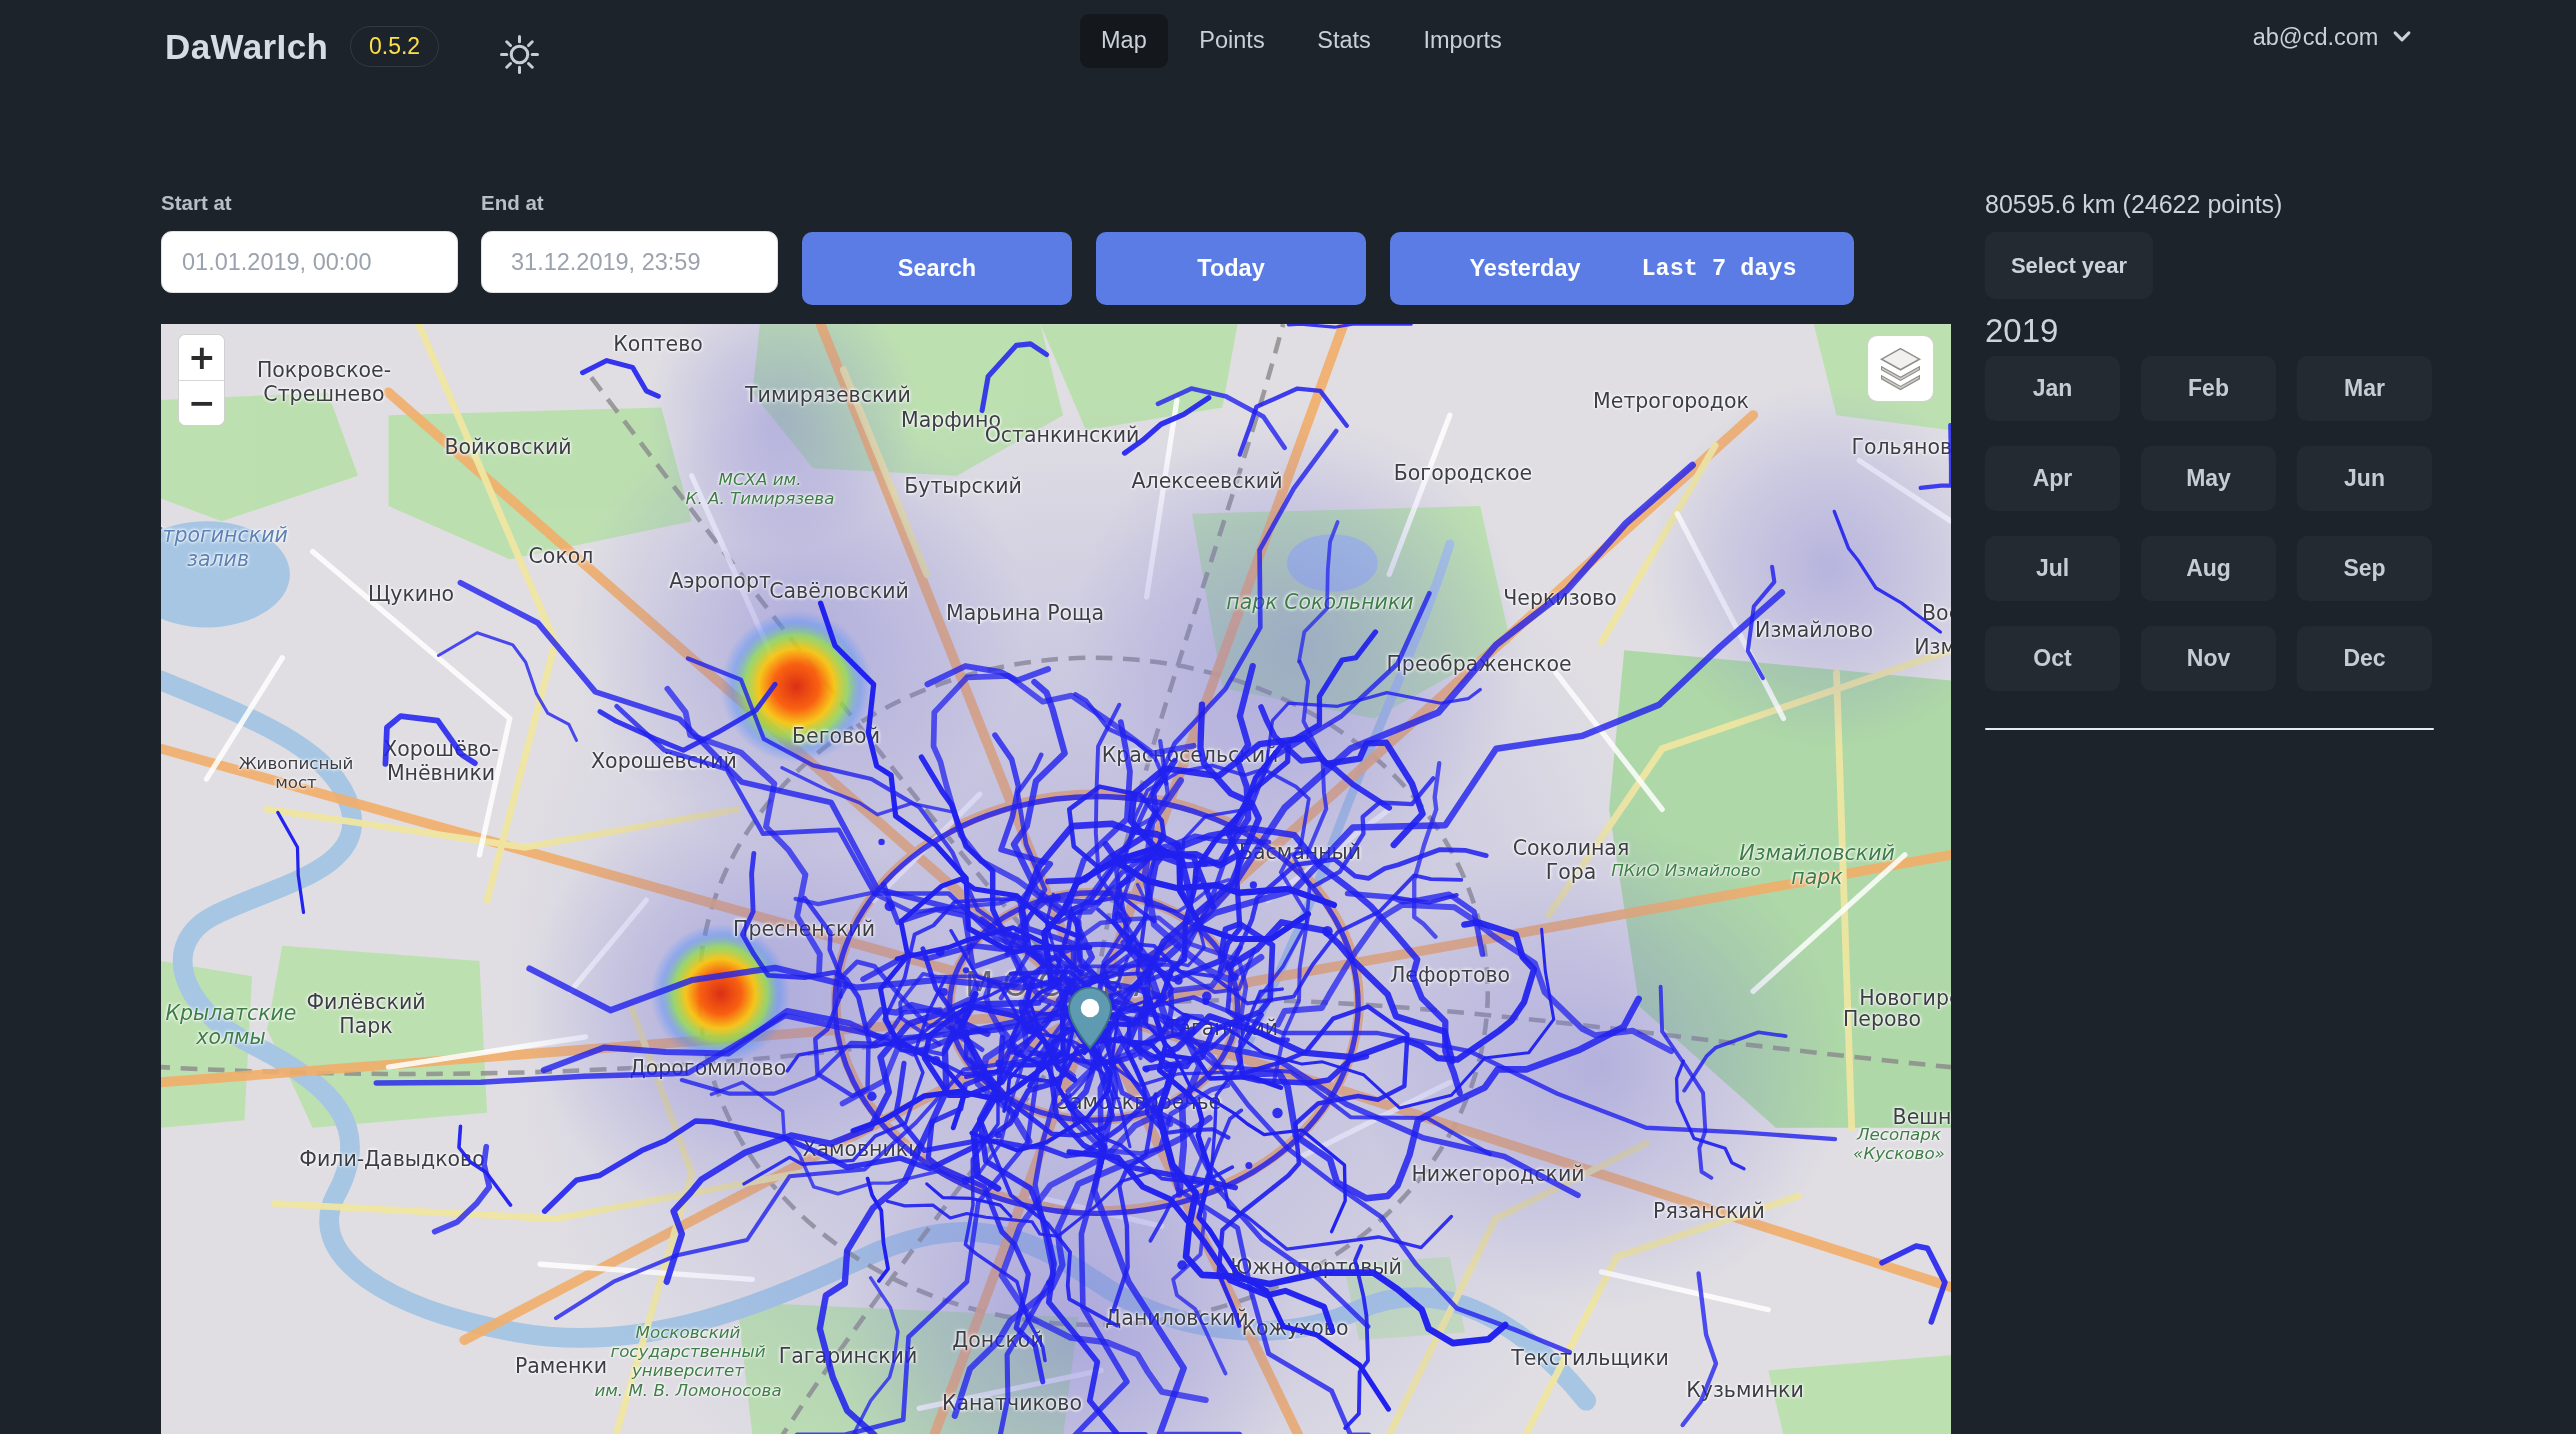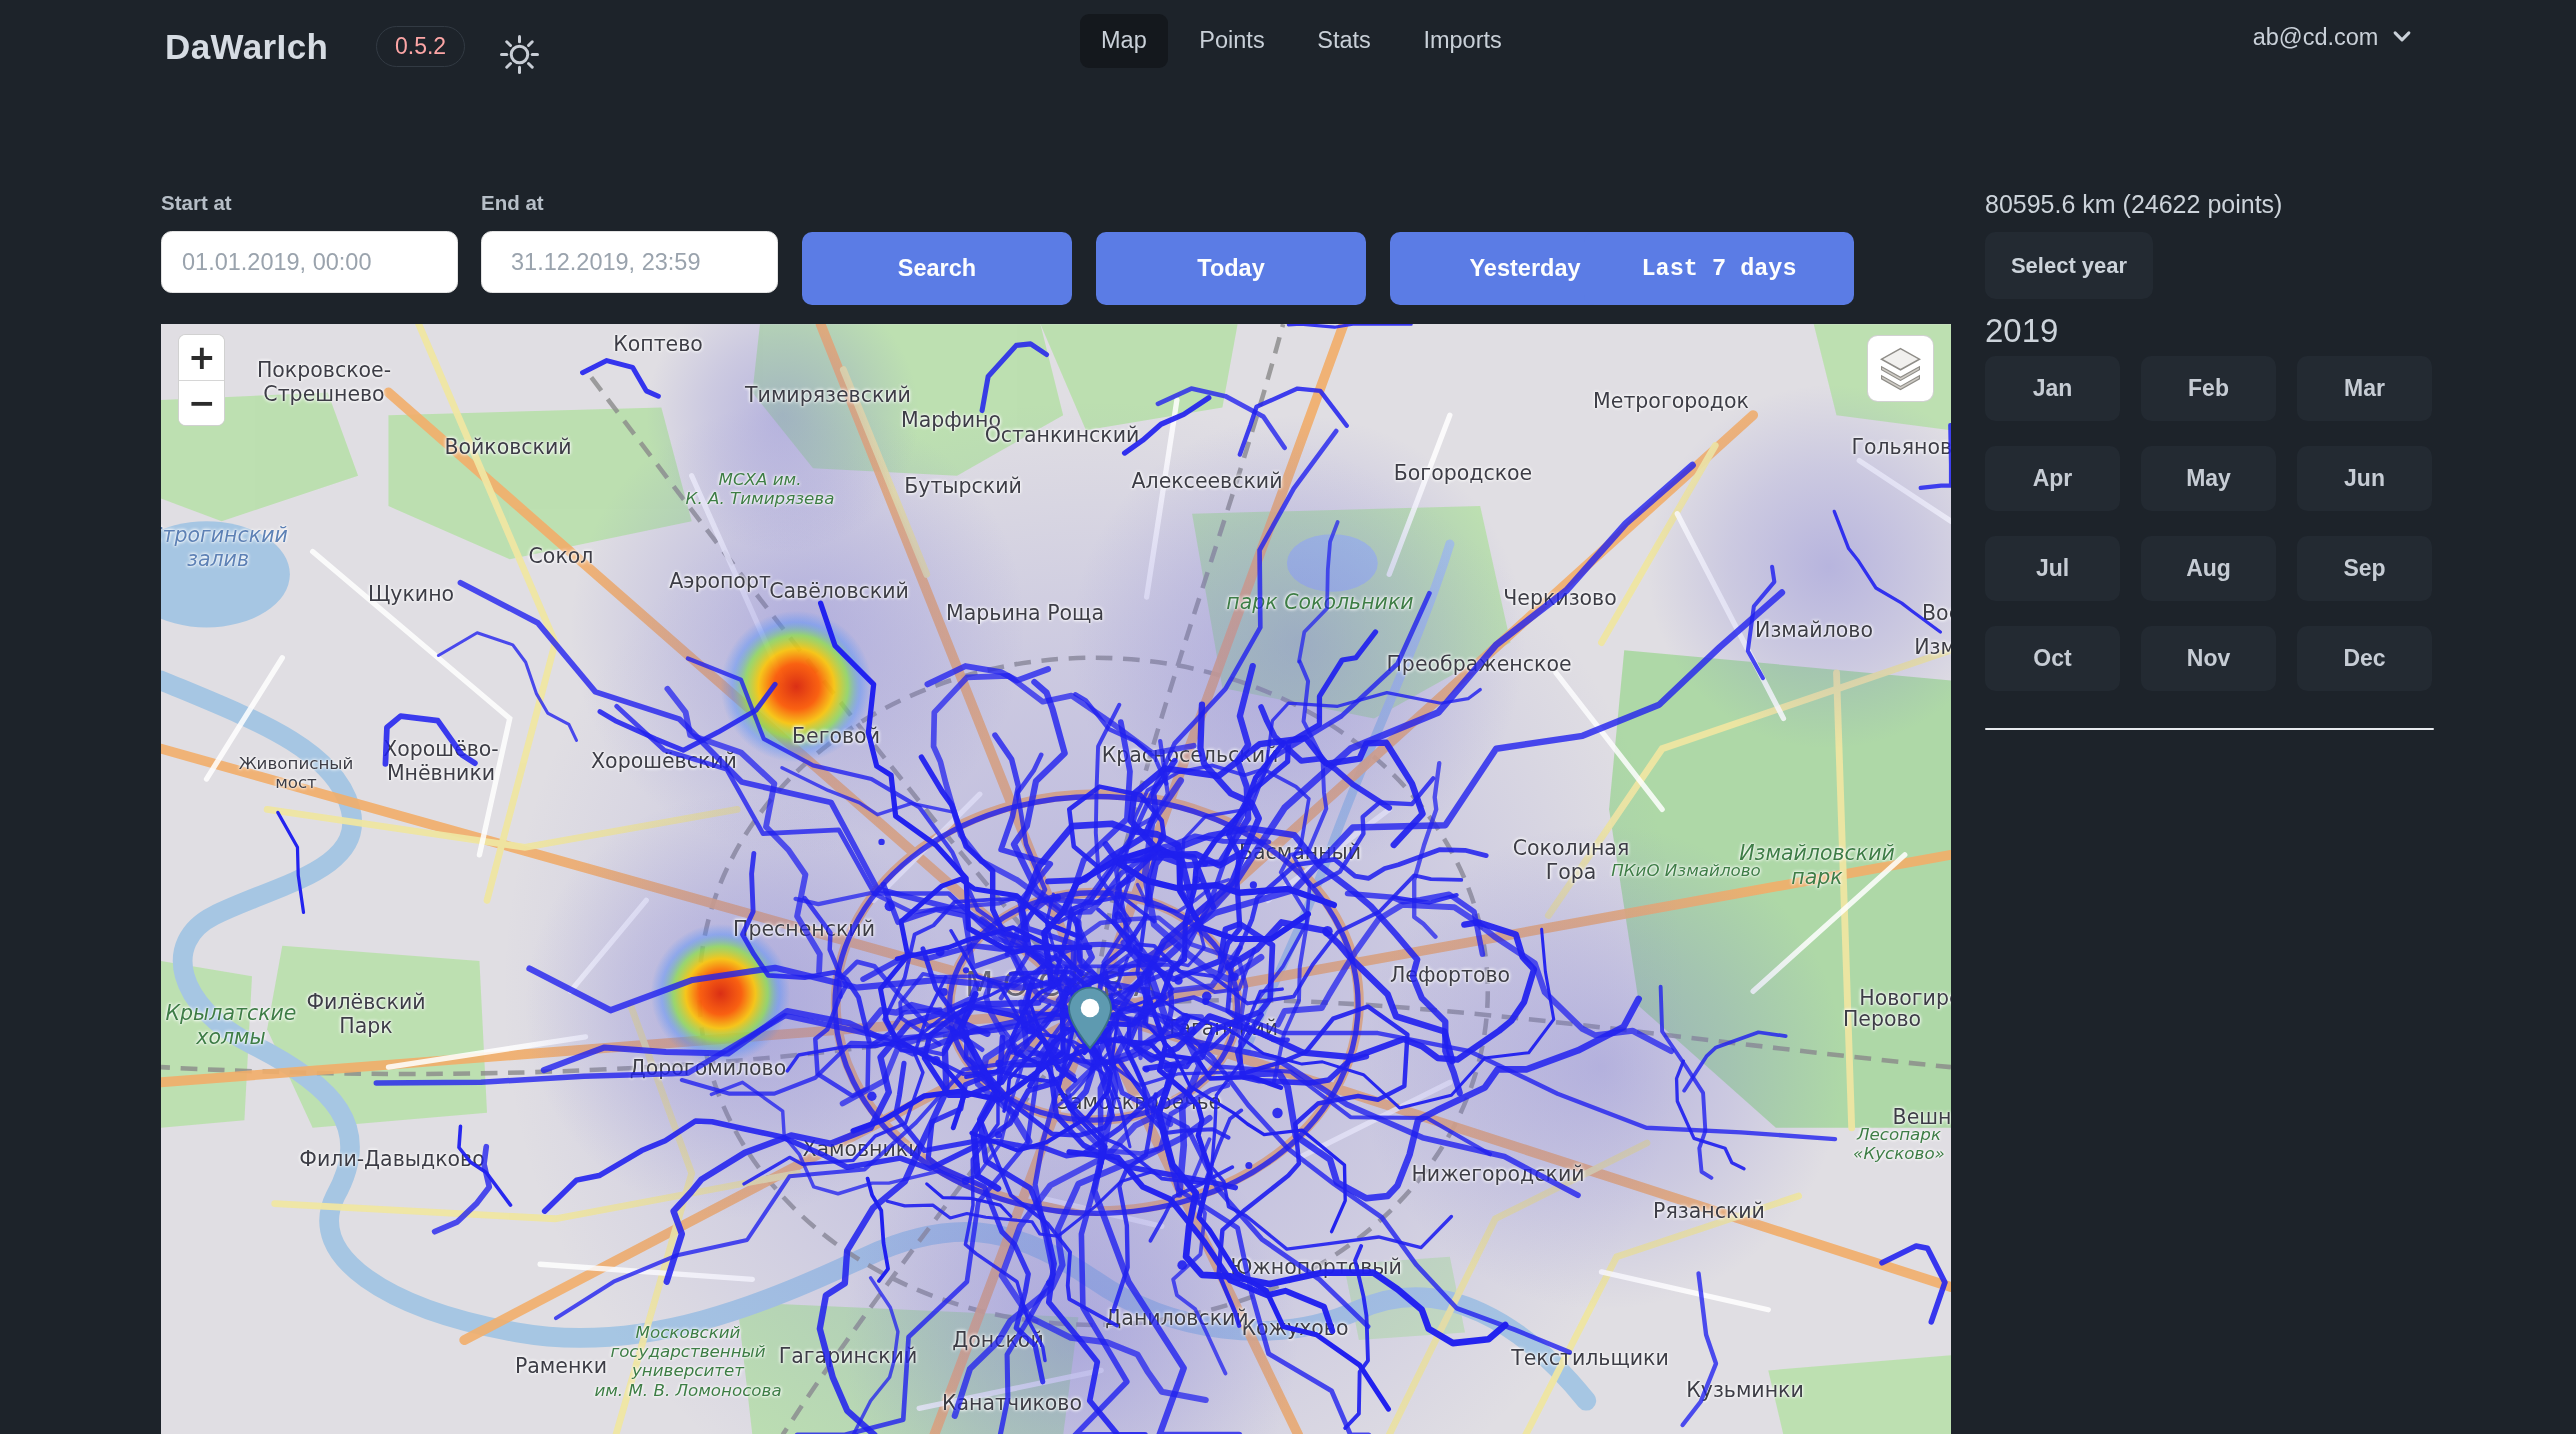--- a/index.html
+++ b/index.html
@@ -8,23 +8,23 @@
     background:#1d232a;
     font-family:"Liberation Sans","DejaVu Sans",sans-serif;
     color:#ccd3da;
     -webkit-user-select:none; user-select:none;
     position:relative;
   }
   
   .navbar { position:absolute; left:0; top:0; width:2576px; height:92px; }
   .logo { position:absolute; left:165px; top:27px; font-size:35px; font-weight:700; color:#d6dce3; letter-spacing:0.4px; }
   .version-badge {
-    position:absolute; left:376px; top:26px; height:41px; padding:0 18px;
+    position:absolute; left:350px; top:26px; height:41px; padding:0 18px;
     border:1.5px solid #323a43; border-radius:757px; display:flex; align-items:center;
-    font-size:23px; color:#fca5a5;
+    font-size:23px; color:#fde047;
   }
   .theme-toggle { position:absolute; left:497px; top:32px; width:45px; height:45px; cursor:pointer; }
   .nav-tabs { position:absolute; left:1080px; top:13.6px; display:flex; align-items:center; gap:10.6px; }
   .tab {
     background:transparent; border:0; color:#c9d0d8; font-size:23.5px;
     font-family:inherit; padding:13.6px 21px; border-radius:9px; cursor:pointer;
   }
   .tab.active { background:#14181d; }
   .user-menu { position:absolute; right:161px; top:23px; display:flex; align-items:center; gap:10.6px; cursor:pointer; }
   .user-email { font-size:23.5px; color:#c9d0d8; }

